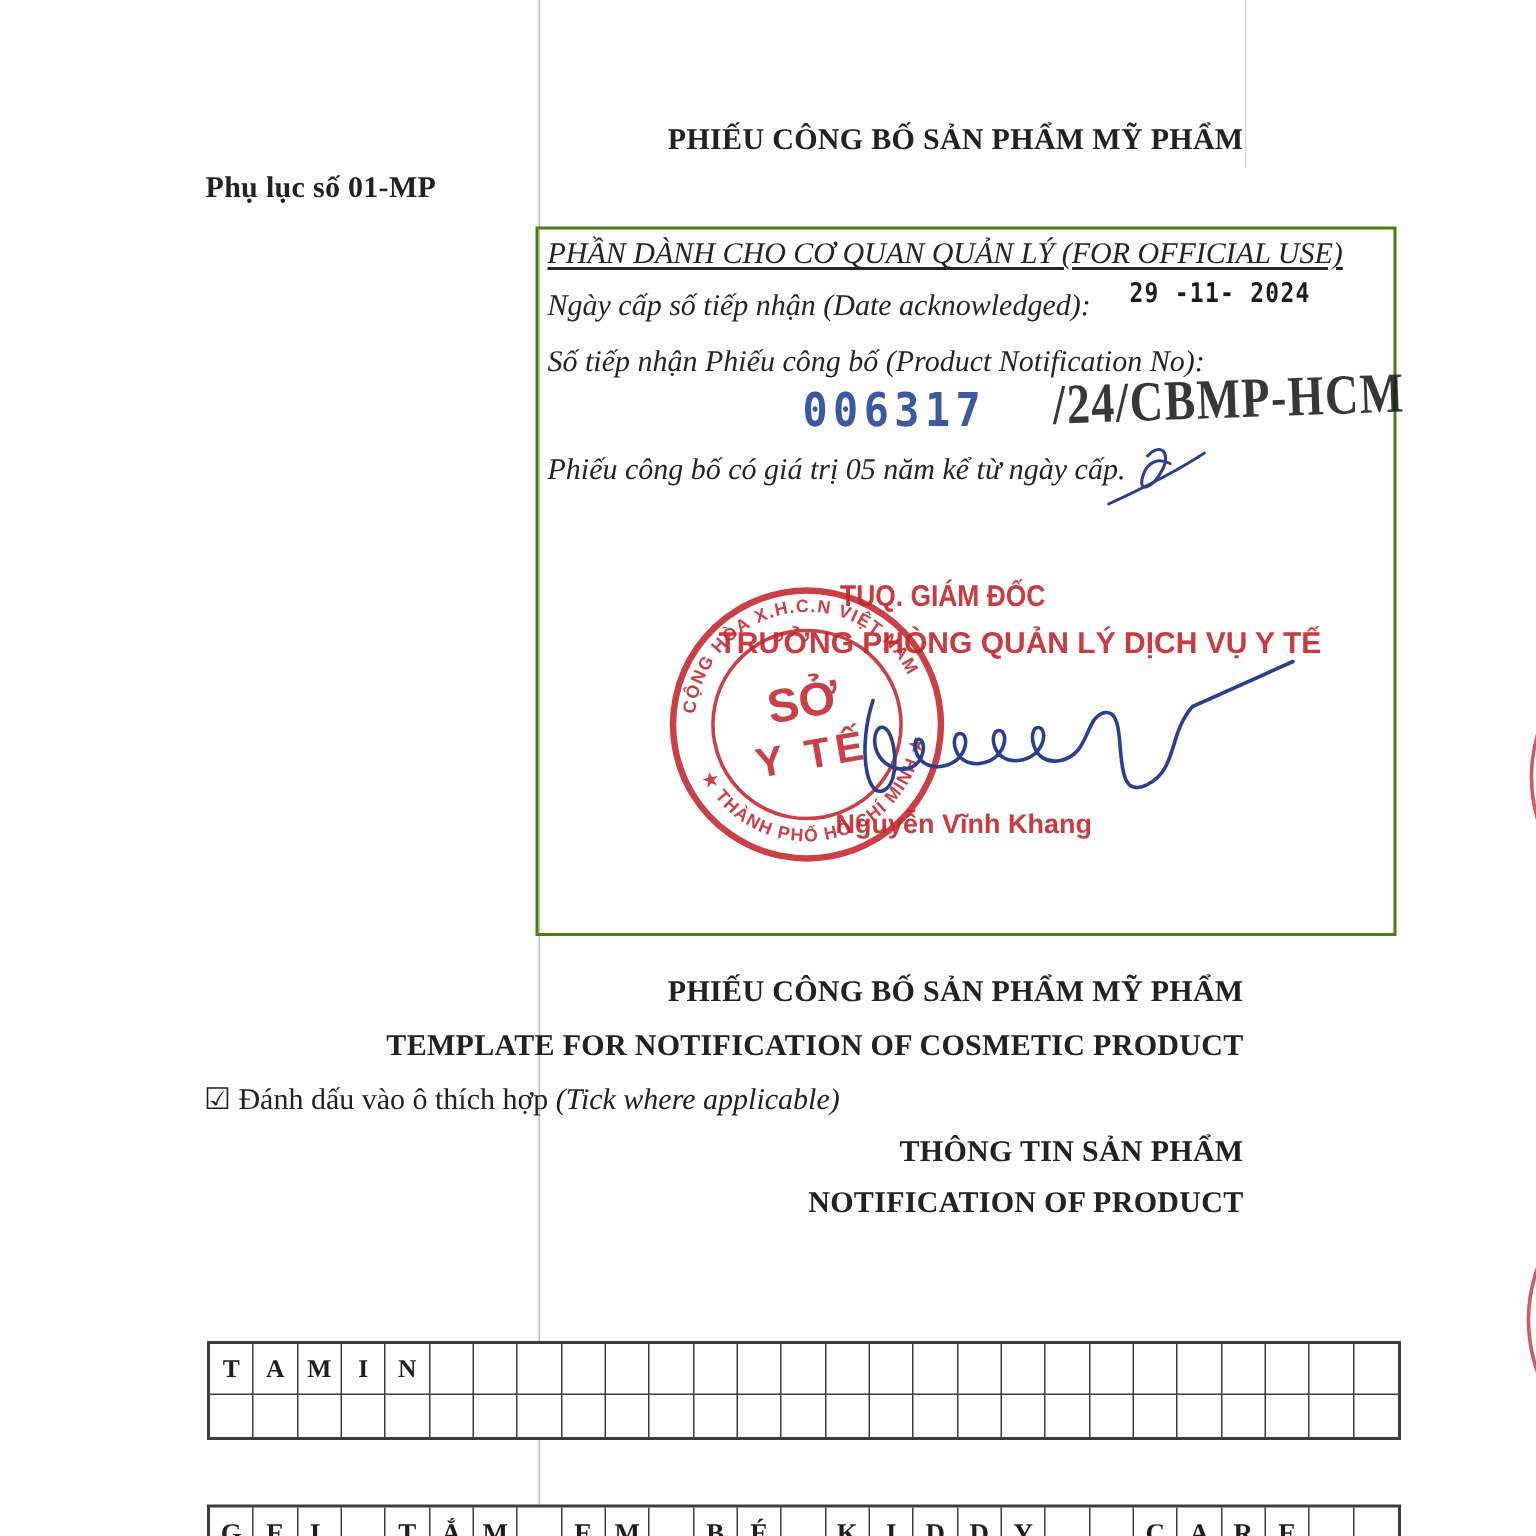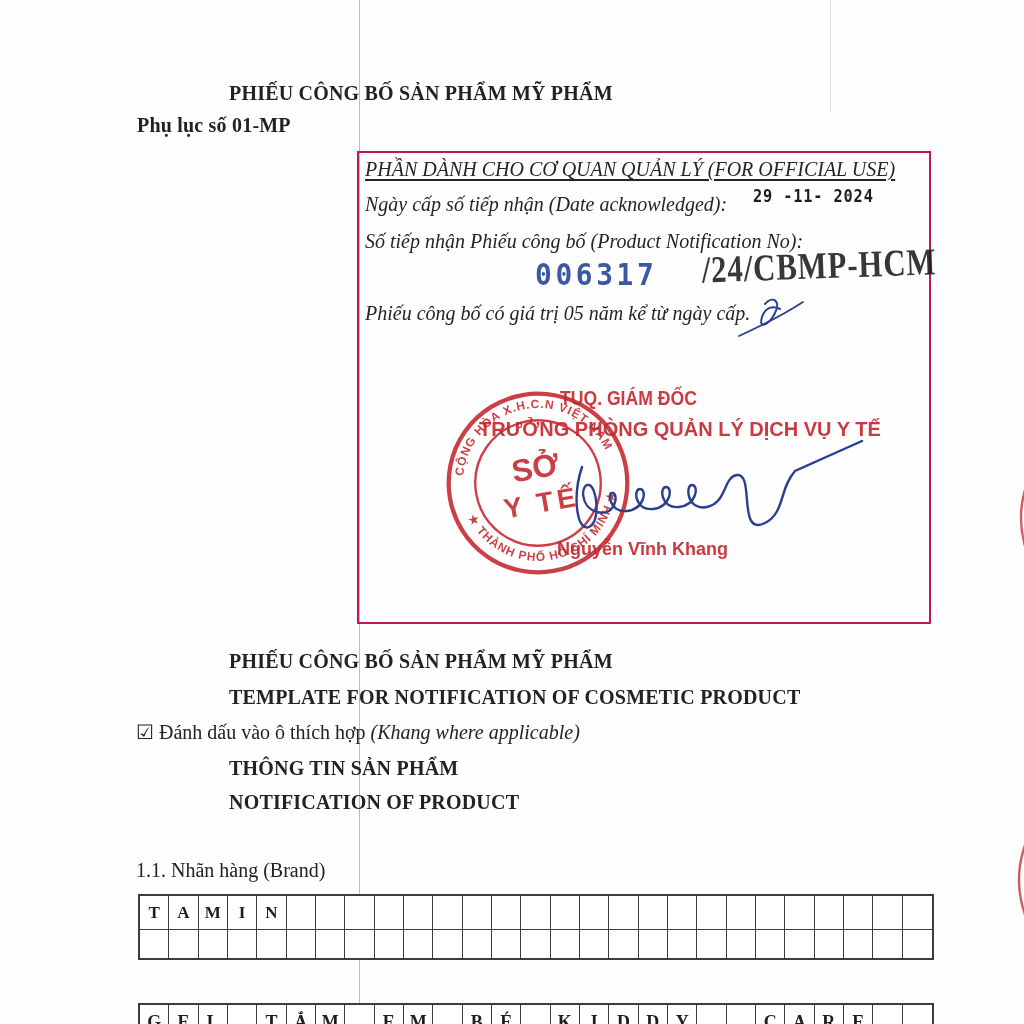--- a/index.html
+++ b/index.html
@@ -1,24 +1,24 @@
 <!DOCTYPE html>
 <html lang="vi"><head>
 <meta charset="utf-8">
 <style>
   html,body{margin:0;padding:0;background:#ffffff;}
   .page{position:relative;width:1024px;height:1024px;background:#fefefe;overflow:hidden;
         font-family:"Liberation Serif", serif;color:#222;}
   .abs{position:absolute;}
   .fold{position:absolute;width:1px;background:rgba(122,135,160,.55);}
   .fold.faint{background:rgba(122,135,160,.28);}
-  .t-center{text-align:left;}
+  .t-center{text-align:right;}
   .ital{font-style:italic;}
   .doc-title{font-size:20px;font-weight:bold;letter-spacing:.2px;}
-  .box{position:absolute;left:357px;top:151px;width:570px;height:469px;border:2px solid #be185d;}
+  .box{position:absolute;left:357px;top:151px;width:570px;height:469px;border:2px solid #4d7c0f;}
   .box-line{position:absolute;left:6px;font-style:italic;font-size:20px;white-space:nowrap;color:#242424;}
   .box-header{text-decoration:underline;text-underline-offset:3px;}
   .stamp-date{position:absolute;font-family:"DejaVu Sans Mono",monospace;font-weight:bold;
               font-size:18px;letter-spacing:1px;color:#1d1d1d;transform:scaleX(.85);transform-origin:left;white-space:nowrap;}
   .stamp-blue-no{position:absolute;font-family:"DejaVu Sans Mono",monospace;font-weight:bold;
               font-size:31px;letter-spacing:4px;color:#2c4a9b;transform:scaleX(.9);transform-origin:left;opacity:.92;white-space:nowrap;}
   .stamp-black-no{position:absolute;font-family:"Liberation Serif",serif;font-weight:bold;
               font-size:35px;color:#1c1c1c;transform:rotate(-2deg) scaleX(.88) scaleY(1.08);transform-origin:left top;
               letter-spacing:1px;opacity:.88;white-space:nowrap;}
   .red-stamp-text{position:absolute;font-family:"Liberation Sans",sans-serif;font-weight:bold;
@@ -120,27 +120,26 @@
         <textPath href="#eBotB" startOffset="2%">THÀ</textPath>
       </text>
     </g>
   </svg>
 
   <div class="abs doc-title t-center" style="left:229px;top:650px;width:600px;">PHIẾU CÔNG BỐ SẢN PHẨM MỸ PHẨM</div>
   <div class="abs doc-title t-center" style="left:229px;top:686px;width:600px;">TEMPLATE FOR NOTIFICATION OF COSMETIC PRODUCT</div>
 
   <div class="abs label" style="left:136px;top:720px;">
     <span>☑</span>
-    <span>Đánh dấu vào ô thích hợp </span><span class="ital">(Khang where applicable)</span>
+    <span>Đánh dấu vào ô thích hợp </span><span class="ital">(Tick where applicable)</span>
   </div>
 
   <div class="abs doc-title t-center" style="left:229px;top:757px;width:600px;">THÔNG TIN SẢN PHẨM</div>
   <div class="abs doc-title t-center" style="left:229px;top:791px;width:600px;">NOTIFICATION OF PRODUCT</div>
 
-  <div class="abs label" style="left:136px;top:859px;">1.1. Nhãn hàng (Brand)</div>
 
   <div id="brand-grid" class="abs grid" style="left: 138px; top: 894px; width: 792px; grid-template-columns: repeat(27, 1fr);">
       <div class="cell row0">T</div>
       <div class="cell row0">A</div>
       <div class="cell row0">M</div>
       <div class="cell row0">I</div>
       <div class="cell row0">N</div>
       <div class="cell row0"></div>
       <div class="cell row0"></div>
       <div class="cell row0"></div>

